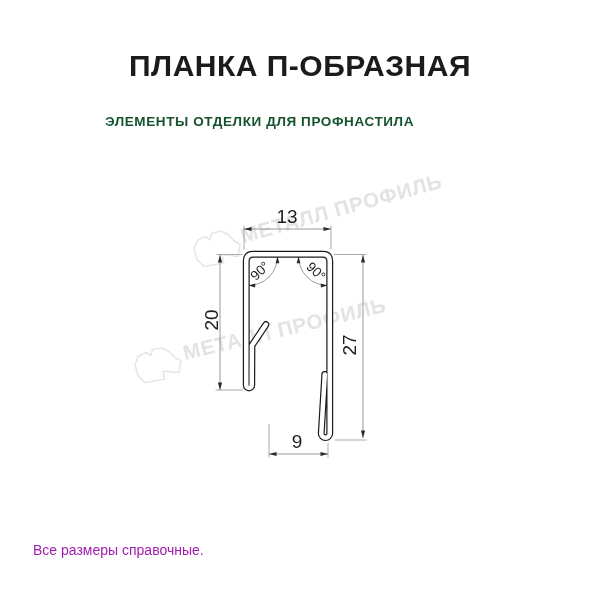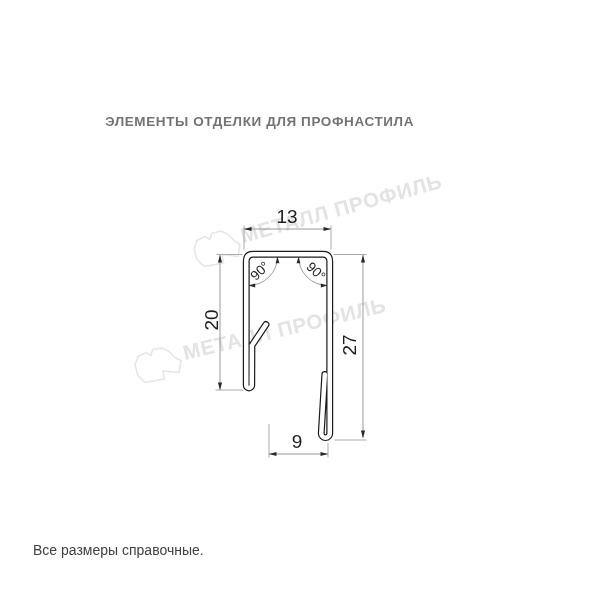--- a/index.html
+++ b/index.html
@@ -2,42 +2,43 @@
 <html><head>
 <meta charset="utf-8">
 <style>
   html,body{margin:0;padding:0;background:#fff;}
   #stage{position:relative;width:600px;height:600px;background:#fff;overflow:hidden;
          font-family:"Liberation Sans",sans-serif;}
   .title{position:absolute;left:0;width:600px;text-align:center;color:#1b1b1b;
          font-weight:700;font-size:30px;line-height:30px;letter-spacing:.5px;}
   .title.l1{top:51px;}
   .title.l2{top:81px;}
-  .subtitle{position:absolute;left:0;top:114px;width:519px;text-align:center;color:#737373;
+  .subtitle{position:absolute;left:0;top:114px;width:519px;text-align:center;color:#14532d;
             font-weight:700;font-size:13.5px;letter-spacing:.6px;}
-  .footer-line{position:absolute;left:33px;color:#404040;font-size:14px;line-height:14px;}
+  .footer-line{position:absolute;left:33px;color:#a21caf;font-size:14px;line-height:14px;}
   .footer-line.f1{top:543px;}
   .footer-line.f2{top:563px;}
   svg{position:absolute;left:0;top:0;}
   .wm-text{font-family:"Liberation Sans",sans-serif;font-weight:700;font-size:20.5px;
            fill:#e3e3e3;letter-spacing:.8px;}
   .wm-shape{fill:none;stroke:#e6e6e6;stroke-width:1.6;stroke-linejoin:round;}
   .dim-line{stroke:#9a9a9a;stroke-width:1;fill:none;}
   .ext-line{stroke:#ababab;stroke-width:1;fill:none;}
   .dim-arrow{fill:#2a2a2a;stroke:none;}
   .dim-label{font-family:"Liberation Sans",sans-serif;font-size:19px;fill:#1d1d1d;}
   .angle-label{font-family:"Liberation Sans",sans-serif;font-size:13.5px;fill:#1d1d1d;}
   .profile-under{fill:none;stroke:#1a1a1a;stroke-width:6.9;stroke-linecap:round;stroke-linejoin:round;}
   .profile-over{fill:none;stroke:#ffffff;stroke-width:4.5;stroke-linecap:round;stroke-linejoin:round;}
 </style>
 </head>
 <body>
 
 <div id="stage">
 
+  <div class="title l1">ПЛАНКА П-ОБРАЗНАЯ</div>
   <div class="subtitle">ЭЛЕМЕНТЫ ОТДЕЛКИ ДЛЯ ПРОФНАСТИЛА</div>
 
   <svg width="600" height="600" viewBox="0 0 600 600">
 
     <g>
       <path class="wm-shape" d="M194,249 L197,240.5 L205,236.5 L210,239.5 L211.5,233.5 L221,231 L228,234.5 L234.5,241 L240,244.5 L238,256.5 L222,254.5 L223.5,263 L204,266.5 L197,259.5 Z"></path>
       <g transform="translate(243,243) rotate(-15.5)">
         <text class="wm-text" x="0" y="0">МЕТАЛЛ ПРОФИЛЬ</text>
       </g>
     </g>

